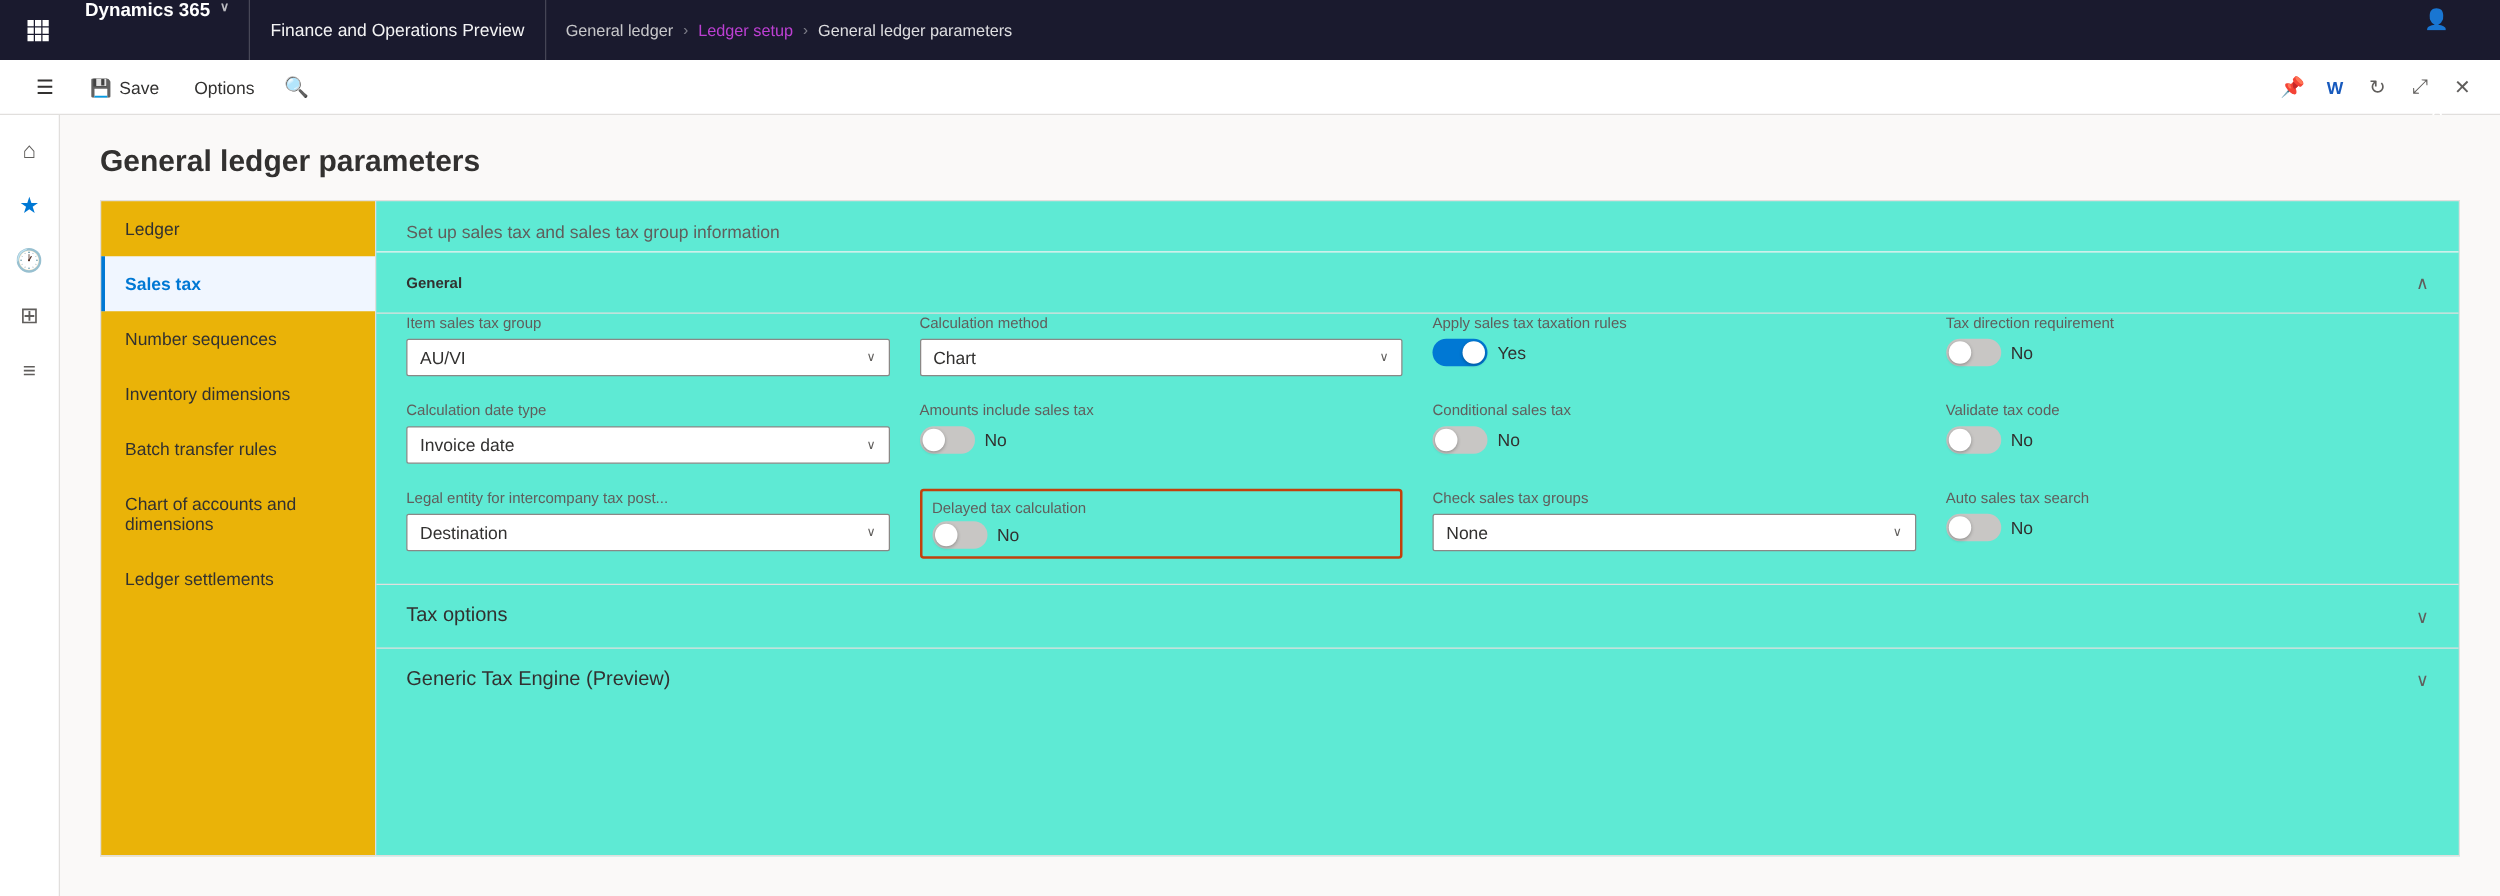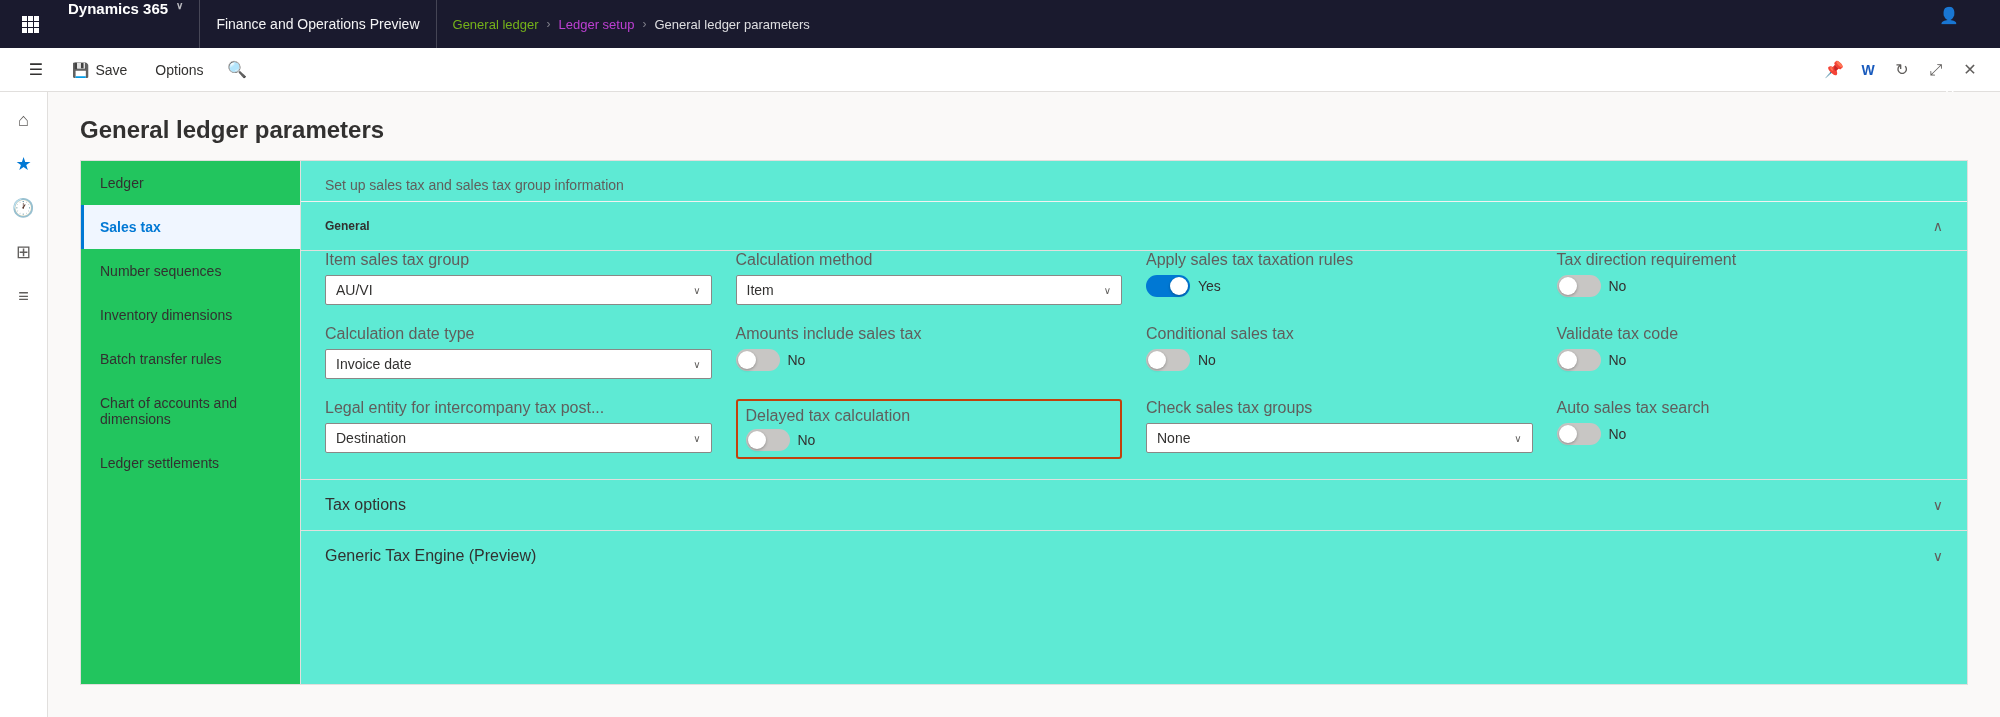--- a/index.html
+++ b/index.html
@@ -153,21 +153,21 @@
     .content-layout {
       display: flex;
       flex: 1;
       padding: 0 32px 32px 32px;
       gap: 0;
     }
 
     
     .section-nav {
       width: 220px;
-      background: #22c55e;
+      background: #eab308;
       border: 1px solid #e1dfdd;
       border-right: none;
       flex-shrink: 0;
     }
     .section-nav-item {
       padding: 14px 16px;
       cursor: pointer;
       font-size: 14px;
       color: #323130;
       border-left: 3px solid transparent;
@@ -202,21 +202,21 @@
     .form-description {
       padding: 16px 24px 8px 24px;
       font-size: 14px; color: #605e5c;
       border-bottom: 1px solid #f3f2f1;
     }
 
     .field-group {
       display: flex; flex-direction: column; gap: 6px;
     }
     .field-label {
-      font-size: 16px; color: #605e5c; font-weight: 400;
+      font-size: 12px; color: #605e5c; font-weight: 400;
     }
 
     
     .dropdown {
       display: flex; align-items: center; justify-content: space-between;
       border: 1px solid #8a8886;
       border-radius: 2px;
       padding: 6px 10px;
       cursor: pointer;
       background: #fff;
@@ -299,21 +299,21 @@
     </svg>
   </div>
   <div class="brand">
     <span>Dynamics 365</span>
     <span style="font-size:10px;opacity:0.7;">∨</span>
   </div>
   <div class="app-name">
     <span>Finance and Operations Preview</span>
   </div>
   <div class="breadcrumb">
-    <span style="color:#84cc16;cursor:pointer;">General ledger</span>
+    <span style="color:#e5e5e5;cursor:pointer;">General ledger</span>
     <span class="sep">›</span>
     <span style="color:#d946ef;cursor:pointer;">Ledger setup</span>
     <span class="sep">›</span>
     <span>General ledger parameters</span>
   </div>
   <div class="top-nav-right">
     <span class="env-label">USMF</span>
     <div class="nav-icon-btn">🔍</div>
     <div class="nav-icon-btn">💬</div>
     <div class="nav-icon-btn">👤</div>
@@ -400,21 +400,21 @@
             <div class="field-label">Item sales tax group</div>
             <div class="dropdown">
               <span>AU/VI</span>
               <span class="chevron">∨</span>
             </div>
           </div>
 
           <div class="field-group">
             <div class="field-label">Calculation method</div>
             <div class="dropdown">
-              <span>Item</span>
+              <span>Chart</span>
               <span class="chevron">∨</span>
             </div>
           </div>
 
           <div class="field-group">
             <div class="field-label">Apply sales tax taxation rules</div>
             <div class="toggle-group">
               <div class="toggle on"></div>
               <span class="toggle-label">Yes</span>
             </div>

